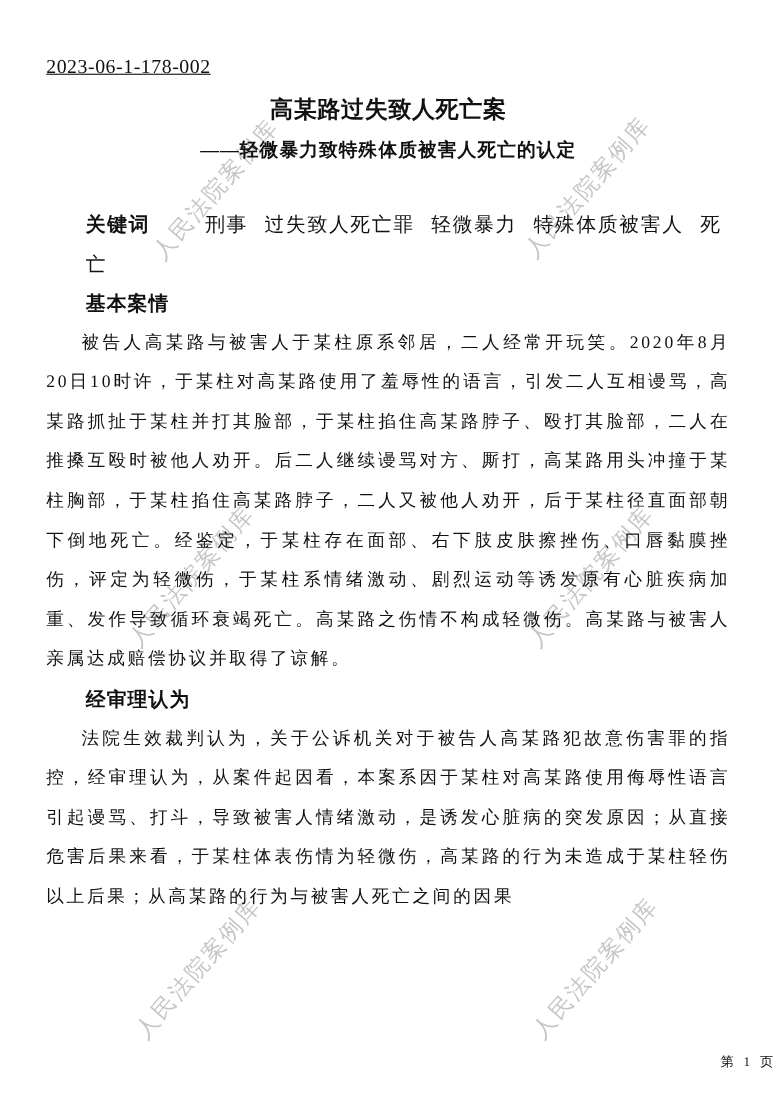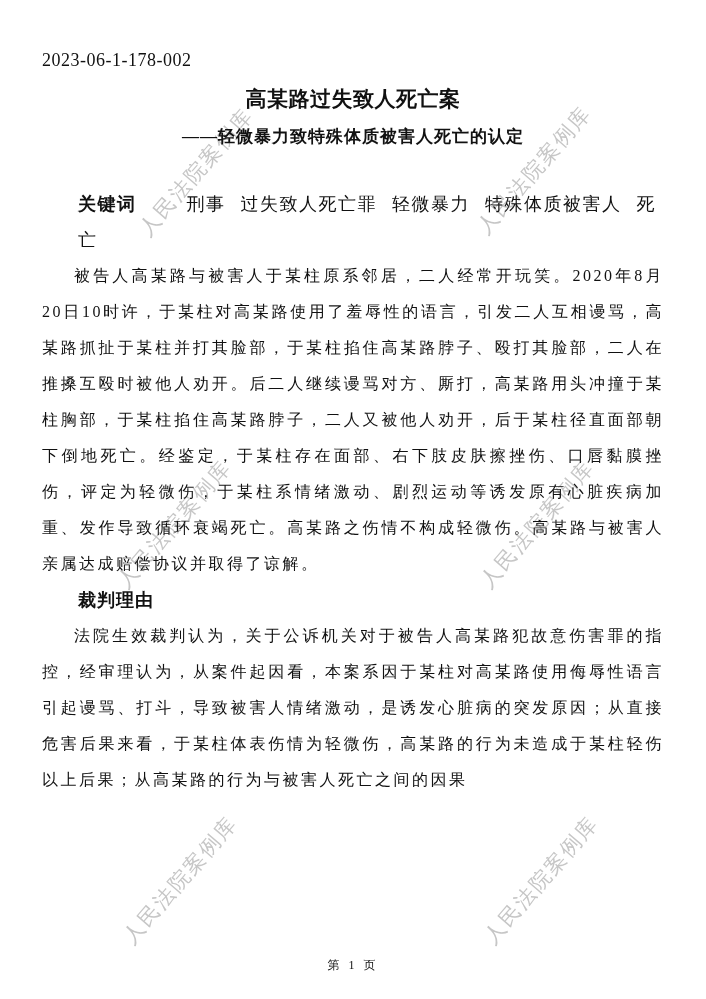--- a/index.html
+++ b/index.html
@@ -29,20 +29,21 @@
     letter-spacing: 2px;
     white-space: nowrap;
     color: #c6c6c6;
     font-family: "Liberation Serif", "DejaVu Serif", serif;
   }
   .case-number {
     margin: 48px 42px 0 42px;
     font-size: 18px;
     line-height: 24px;
     letter-spacing: 0.5px;
+    text-decoration: underline;
   }
   .title {
     margin: 12px 42px 0 42px;
     text-align: center;
     font-size: 21px;
     line-height: 30px;
     font-weight: bold;
     letter-spacing: 0.5px;
   }
   .subtitle {
@@ -85,21 +86,21 @@
     text-indent: 2em;
     text-align: justify;
     text-justify: inter-character;
     letter-spacing: 2.5px;
   }
   .footer {
     position: absolute;
     left: 0;
     top: 955px;
     width: 100%;
-    text-align: center;
+    text-align: right;
     font-size: 12px;
     line-height: 20px;
     letter-spacing: 3px;
   }
   .content {
     position: relative;
   }
 </style>
 </head>
 <body>
@@ -120,25 +121,26 @@
     <div class="case-number">2023-06-1-178-002</div>
 
     <h1 class="title">高某路过失致人死亡案</h1>
 
     <div class="subtitle">——轻微暴力致特殊体质被害人死亡的认定</div>
 
     <div class="keywords">
       <span class="kw-label">关键词</span><span class="kw-text">刑事 过失致人死亡罪 轻微暴力 特殊体质被害人 死亡</span>
     </div>
 
+    <h2 class="section-heading">基本案情</h2>
 
     <p class="body-para">被告人高某路与被害人于某柱原系邻居，二人经常开玩笑。2020年8月20日10时许，于某柱对高某路使用了羞辱性的语言，引发二人互相谩骂，高某路抓扯于某柱并打其脸部，于某柱掐住高某路脖子、殴打其脸部，二人在推搡互殴时被他人劝开。后二人继续谩骂对方、厮打，高某路用头冲撞于某柱胸部，于某柱掐住高某路脖子，二人又被他人劝开，后于某柱径直面部朝下倒地死亡。经鉴定，于某柱存在面部、右下肢皮肤擦挫伤、口唇黏膜挫伤，评定为轻微伤，于某柱系情绪激动、剧烈运动等诱发原有心脏疾病加重、发作导致循环衰竭死亡。高某路之伤情不构成轻微伤。高某路与被害人亲属达成赔偿协议并取得了谅解。</p>
 
 
-    <h2 class="section-heading">裁判理由</h2>
+    <h2 class="section-heading">经审理认为</h2>
 
     <p class="body-para">法院生效裁判认为，关于公诉机关对于被告人高某路犯故意伤害罪的指控，经审理认为，从案件起因看，本案系因于某柱对高某路使用侮辱性语言引起谩骂、打斗，导致被害人情绪激动，是诱发心脏病的突发原因；从直接危害后果来看，于某柱体表伤情为轻微伤，高某路的行为未造成于某柱轻伤以上后果；从高某路的行为与被害人死亡之间的因果</p>
 
   </div>
 
   <div class="footer">第 1 页</div>
 
 </div>
 
 </body></html>

